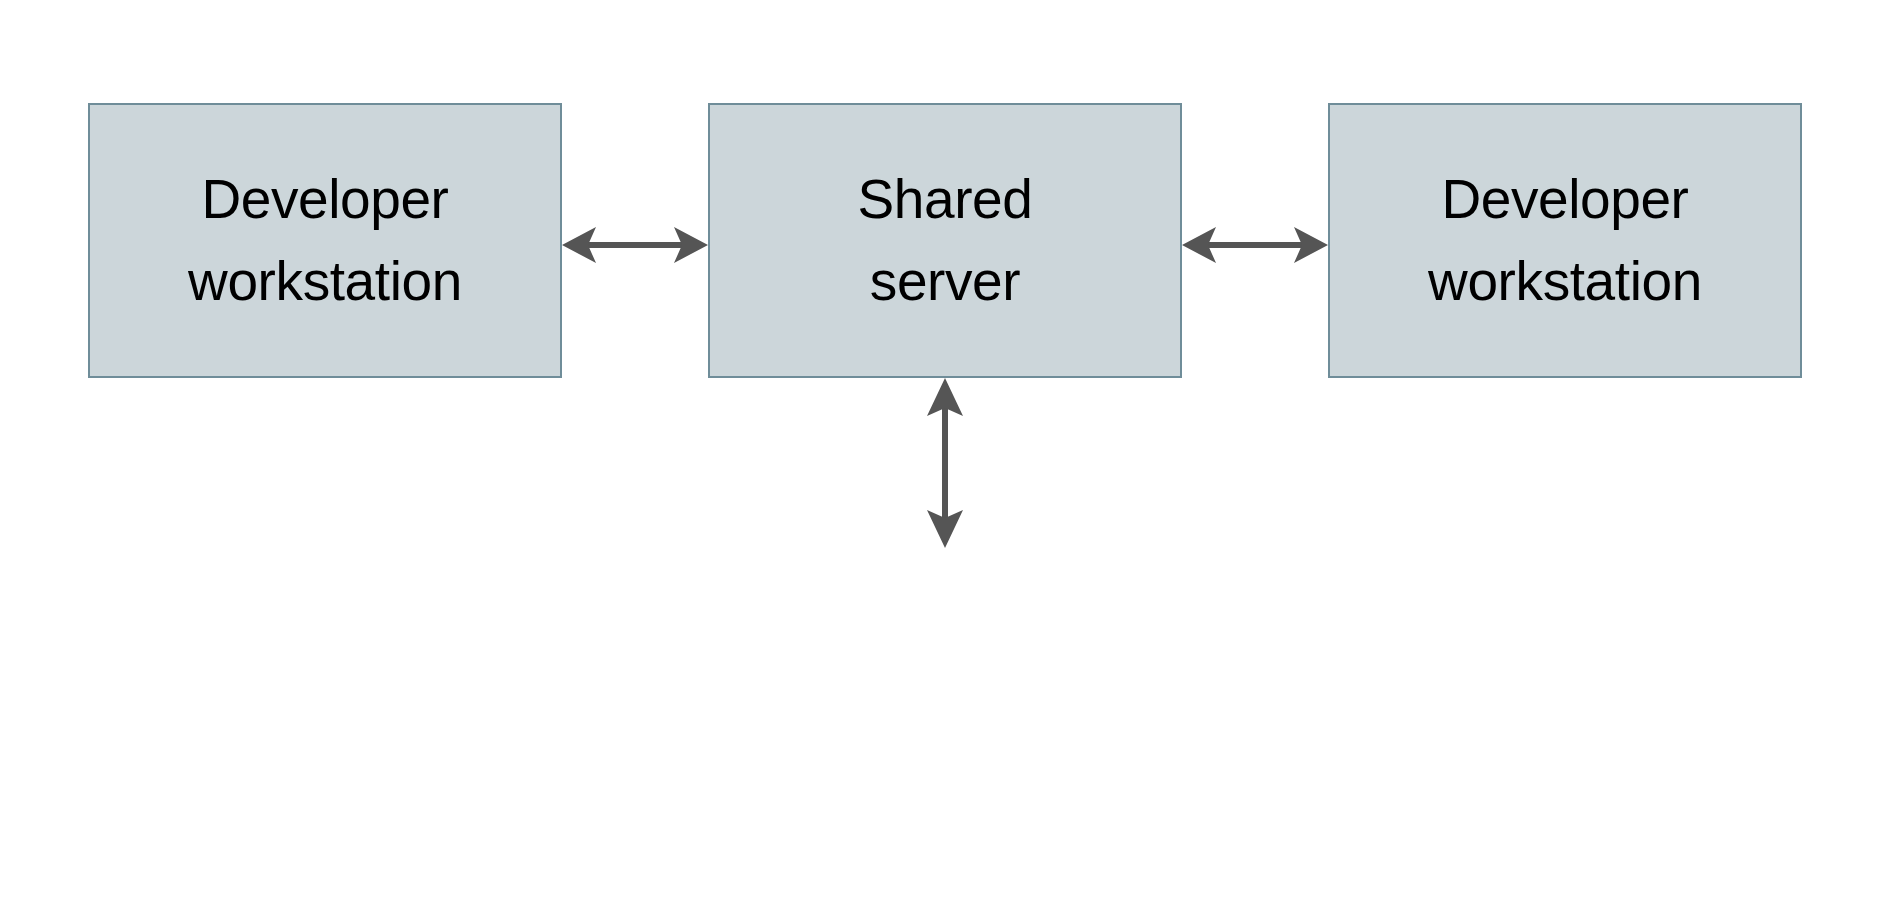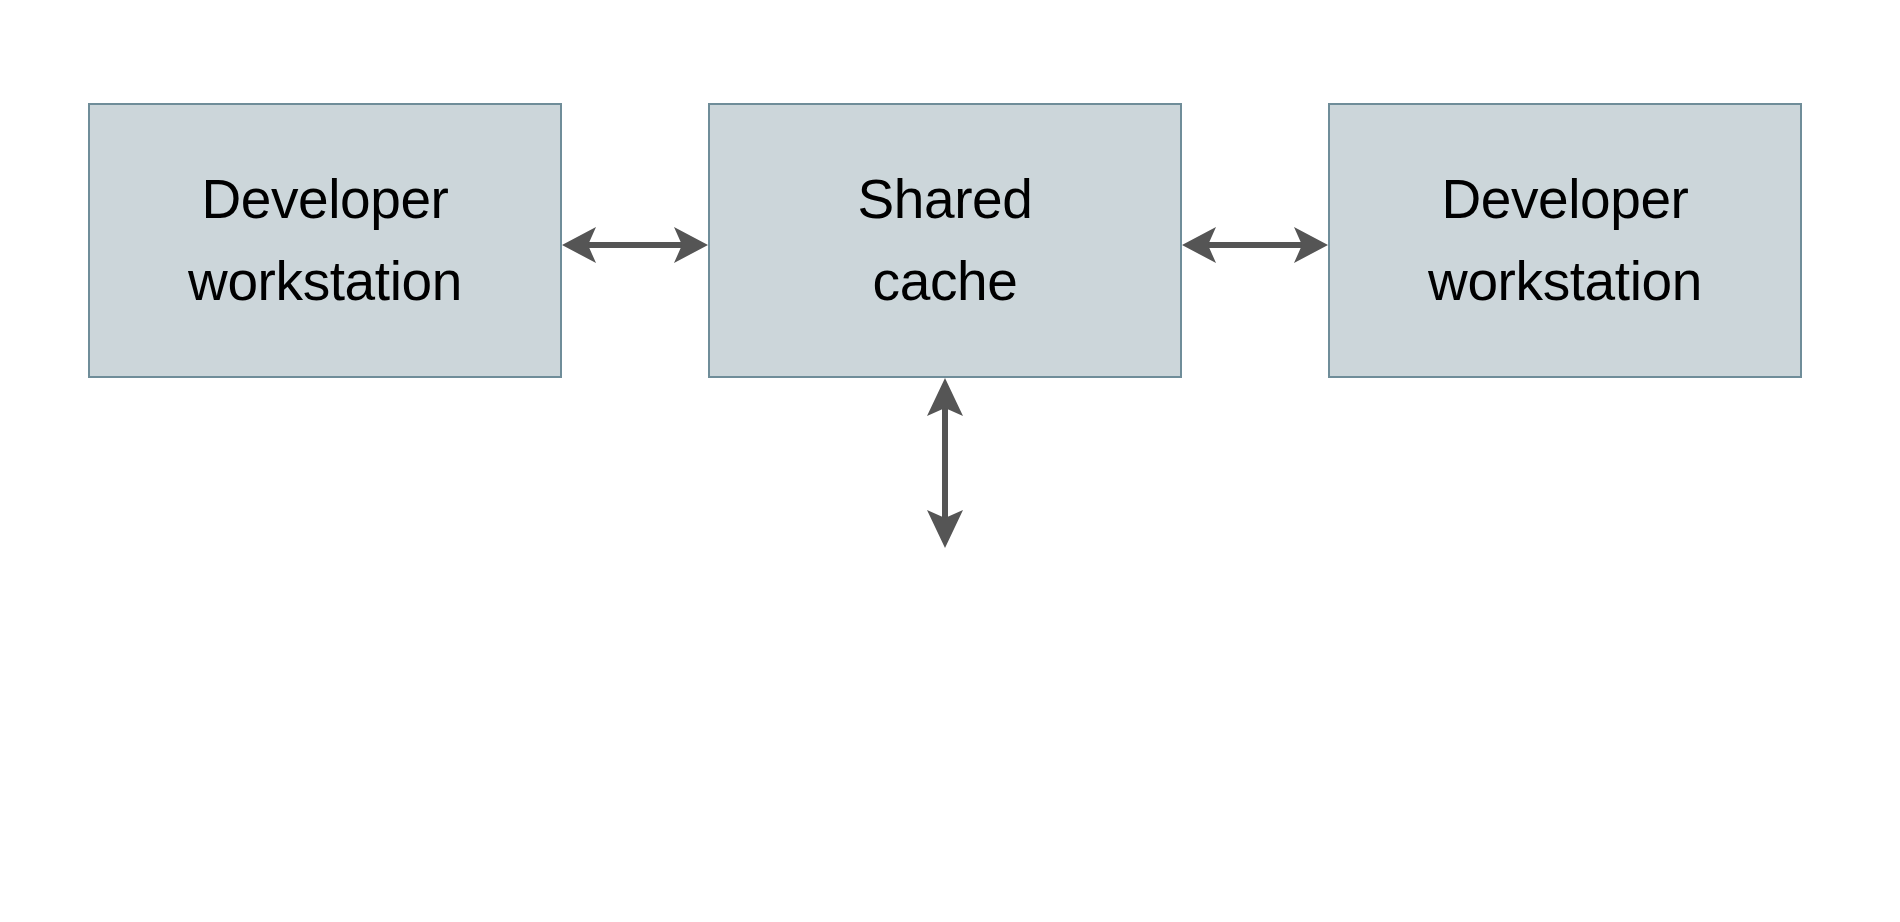--- a/index.html
+++ b/index.html
@@ -54,21 +54,21 @@
 
 <div id="canvas">
 
   <div class="node" style="left:88px; top:103px; width:474px; height:275px;">
     <div class="node-label">Developer
 workstation</div>
   </div>
 
   <div class="node" style="left:708px; top:103px; width:474px; height:275px;">
     <div class="node-label">Shared
-cache</div>
+server</div>
   </div>
 
   <div class="node" style="left:1328px; top:103px; width:474px; height:275px;">
     <div class="node-label">Developer
 workstation</div>
   </div>
 
 
   <div class="edge" style="left:562px; top:215px; width:146px; height:60px;">
     <svg width="146" height="60" viewBox="0 0 146 60" aria-hidden="true">

